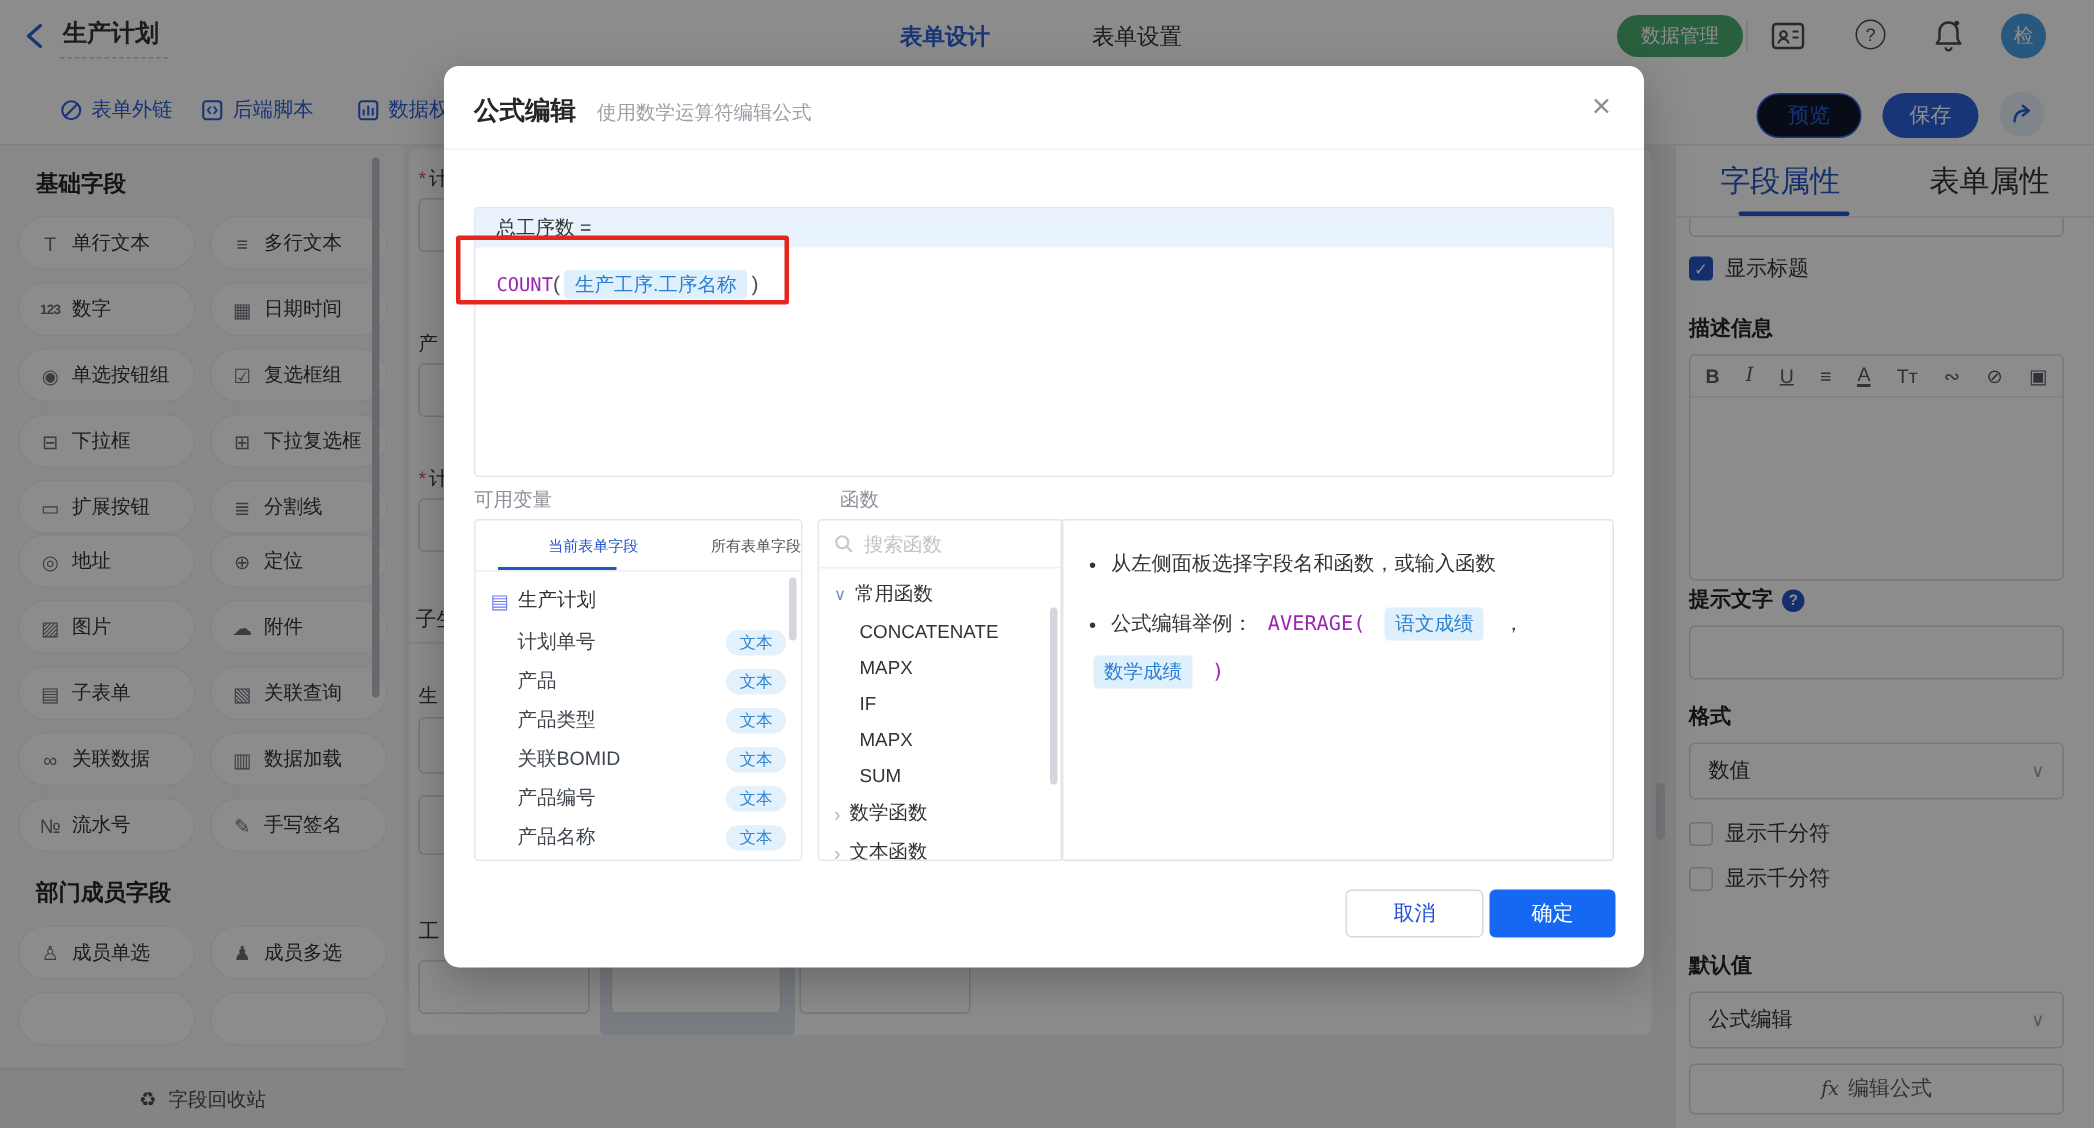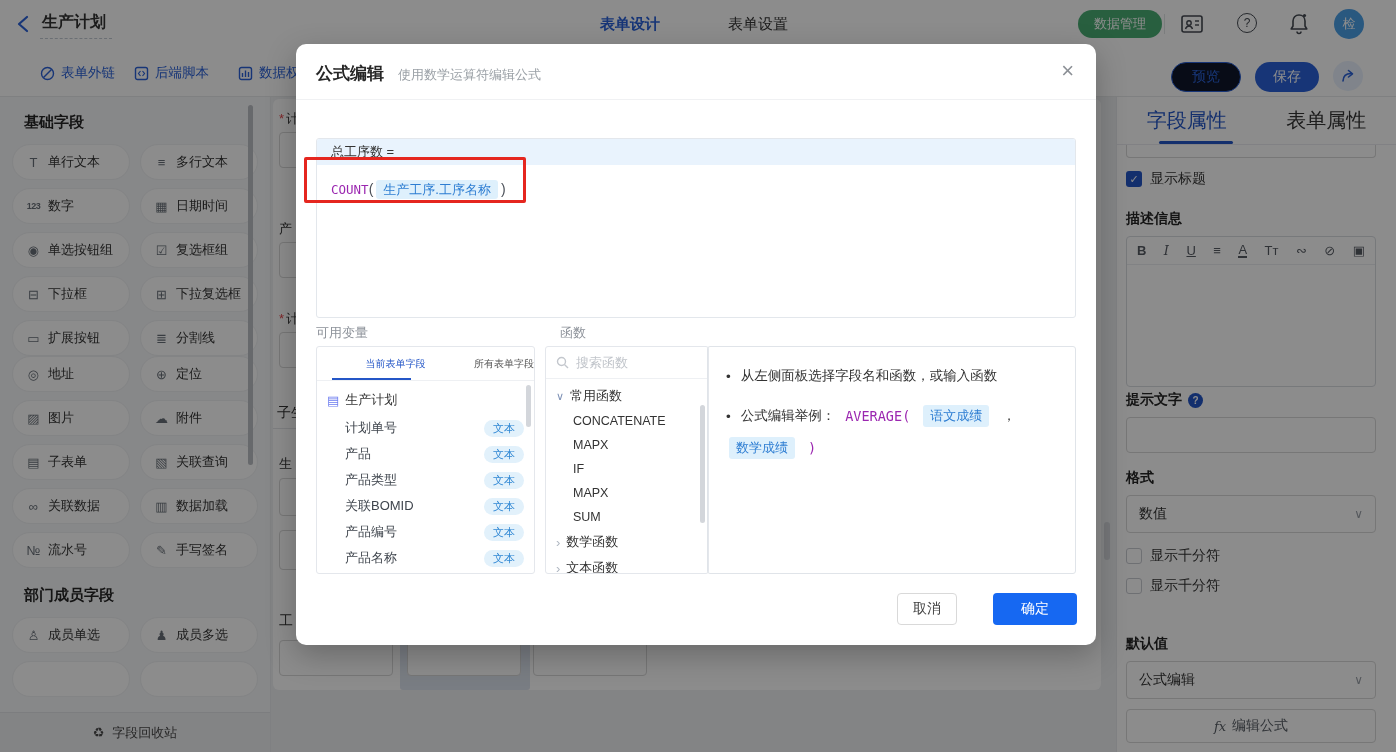--- a/index.html
+++ b/index.html
@@ -110,21 +110,21 @@
   .vscroll{position:absolute;right:3px;width:5px;background:#d3d6db;border-radius:3px}
   .fsearch{height:32px;border-bottom:1px solid #eef0f3;display:flex;align-items:center;gap:7px;padding:0 10px}
   .fsearch .ph{font-size:13px;color:#c0c4ca}
   .grow{height:26px;display:flex;align-items:center;gap:6px;padding:0 10px;font-size:13px;color:#333;cursor:pointer}
   .grow .chev{font-size:11px;color:#7d90b5}
   .grow .chev.c{color:#aeb6c0;font-size:13px}
   .fitem{height:24px;display:flex;align-items:center;padding-left:27px;font-size:12.5px;color:#333;cursor:pointer}
   .hintp{position:absolute;left:411px;top:302px;width:369px;height:228px;border:1px solid #e0e4e9;border-radius:3px;padding:20px 18px}
   .hline{display:flex;gap:10px;font-size:13.5px;color:#333;margin-bottom:20px;align-items:center;flex-wrap:wrap}
   .mbtn{position:absolute;top:549px;height:32px;border-radius:4px;font-size:14px;display:flex;align-items:center;justify-content:center;cursor:pointer}
-  .cancel{left:601px;width:60px;background:#fff;border:1px solid #d9d9d9;color:#404040}
+  .cancel{left:601px;width:92px;background:#fff;border:1px solid #d9d9d9;color:#1d4ed8}
   .ok{left:697px;width:84px;background:#1668f2;border:none;color:#fff}
   svg{display:block}
 </style>
 </head>
 <body>
 
 <div class="stage">
 
   <div class="topbar">
     <span class="abs" style="left:16px;top:15px">

